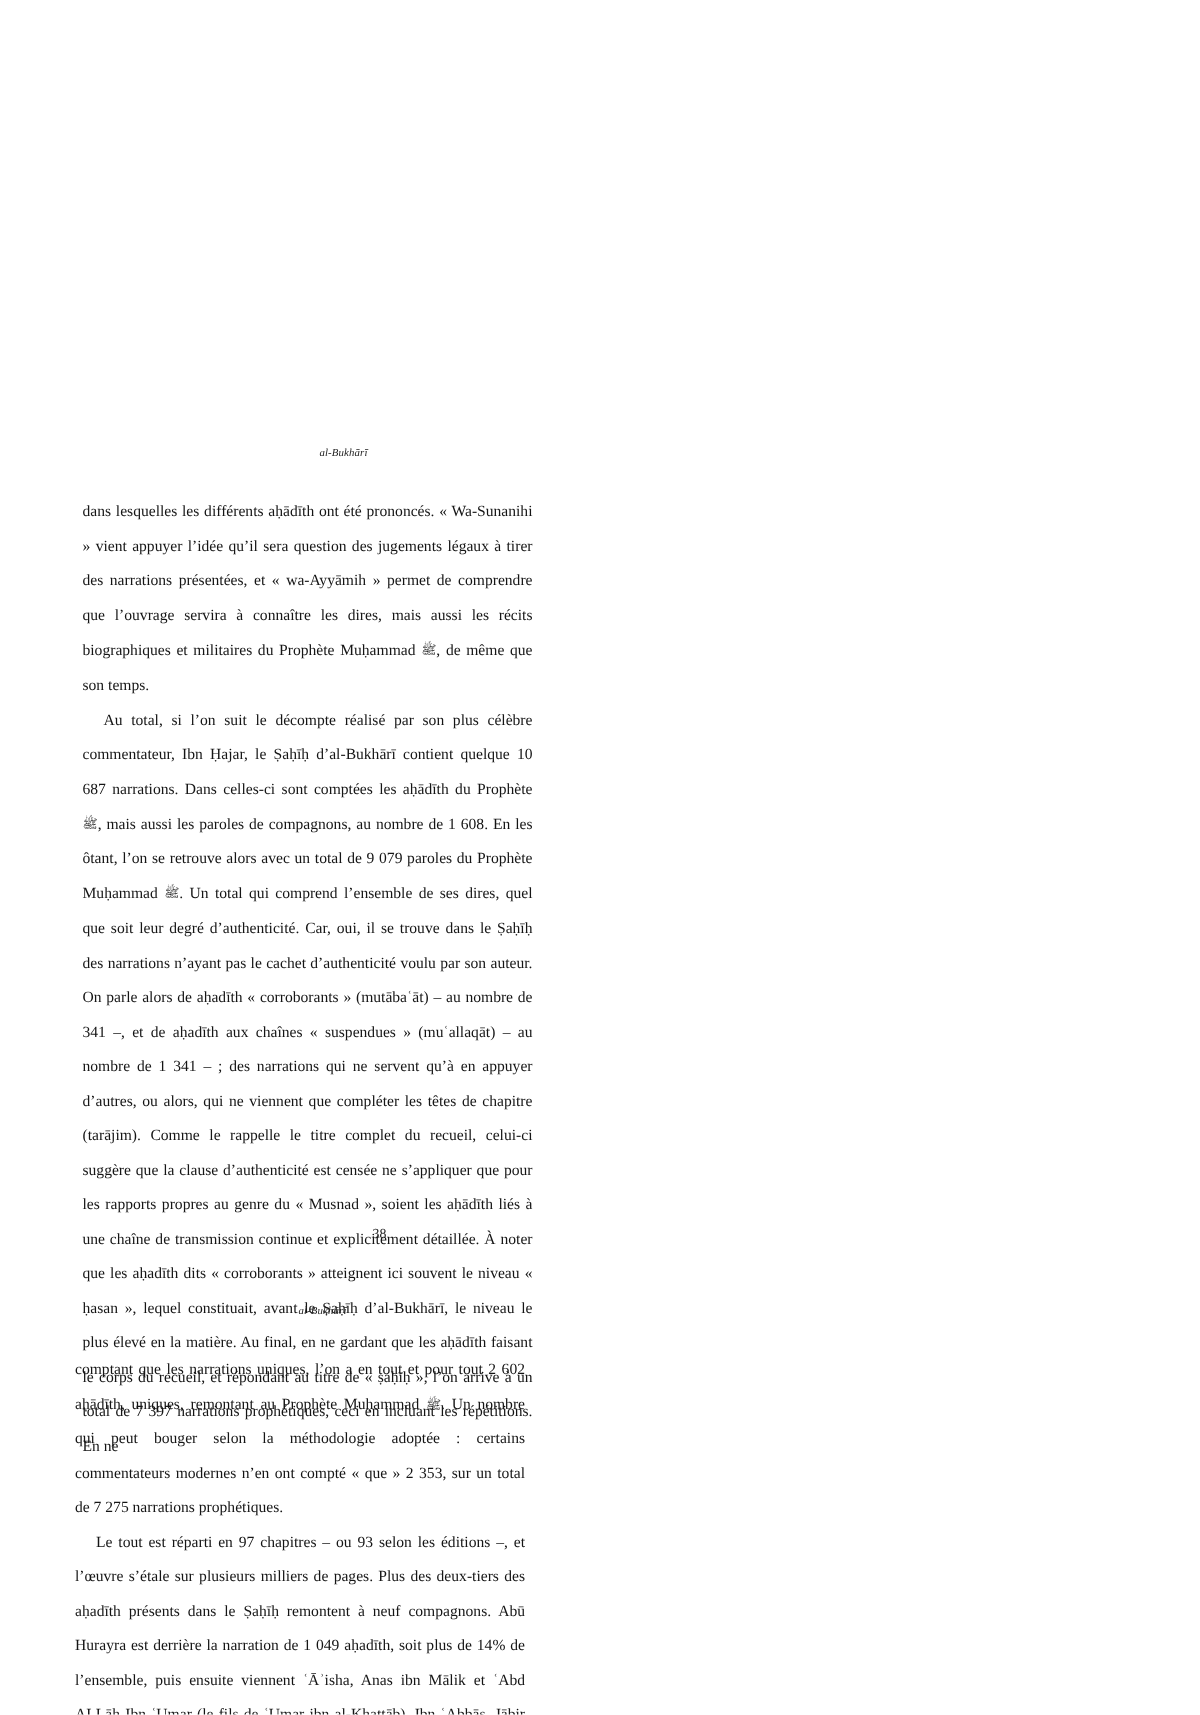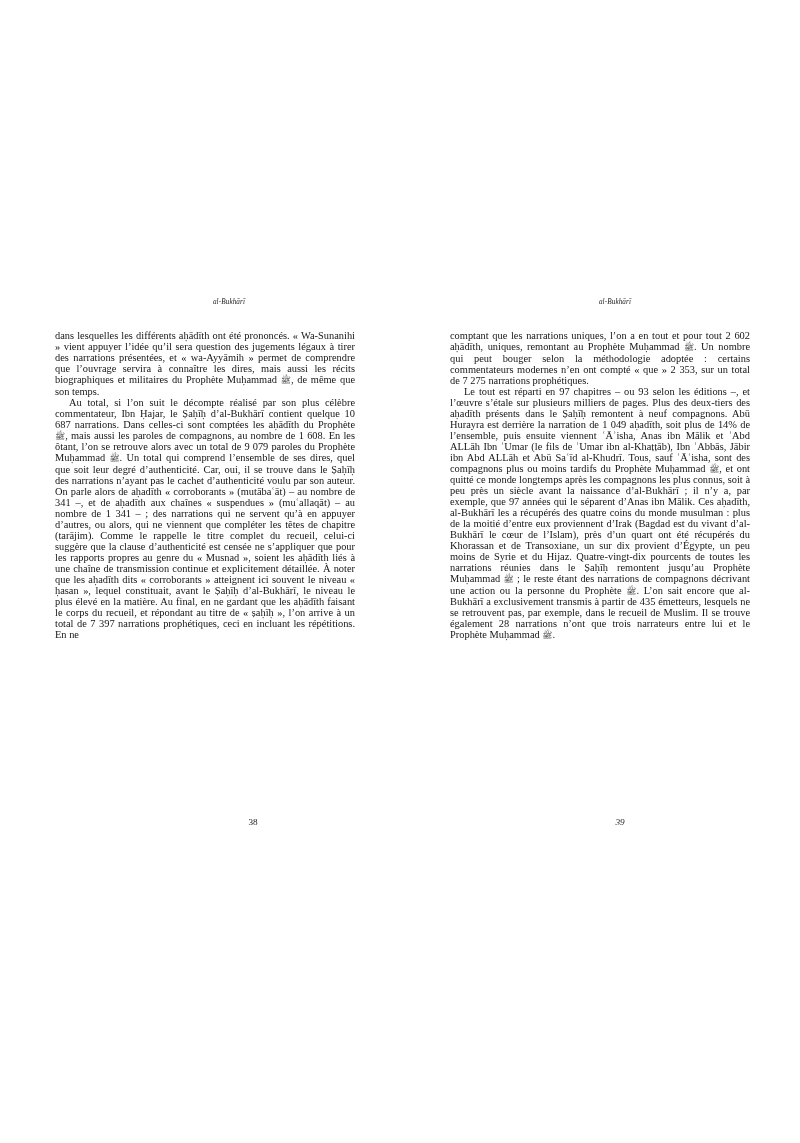--- a/index.html
+++ b/index.html
@@ -15,21 +15,21 @@
     position: relative;
     overflow: hidden;
   }
   .spread {
     position: absolute;
     left: 0;
     top: 0;
     width: 800px;
     height: 1143px;
     display: flex;
-    flex-direction: row;
+    flex-direction: column;
   }
   .page {
     position: relative;
     width: 400px;
     height: 1143px;
     box-sizing: border-box;
   }
   .page-inner {
     position: absolute;
     top: 298px;
@@ -47,21 +47,21 @@
     color: #222;
     height: 10px;
     margin: 0 0 22px 0;
     user-select: none;
   }
   .page-left .running-head { padding-left: 48px; }
   .page-right .running-head { padding-left: 30px; }
 
   .col {
     font-size: 10.4px;
-    line-height: 11px;
+    line-height: 23px;
     text-align: justify;
     text-justify: inter-word;
     hyphens: none;
     color: #151515;
   }
   .col p {
     margin: 0;
     text-indent: 0;
   }
   .col p.indent {

